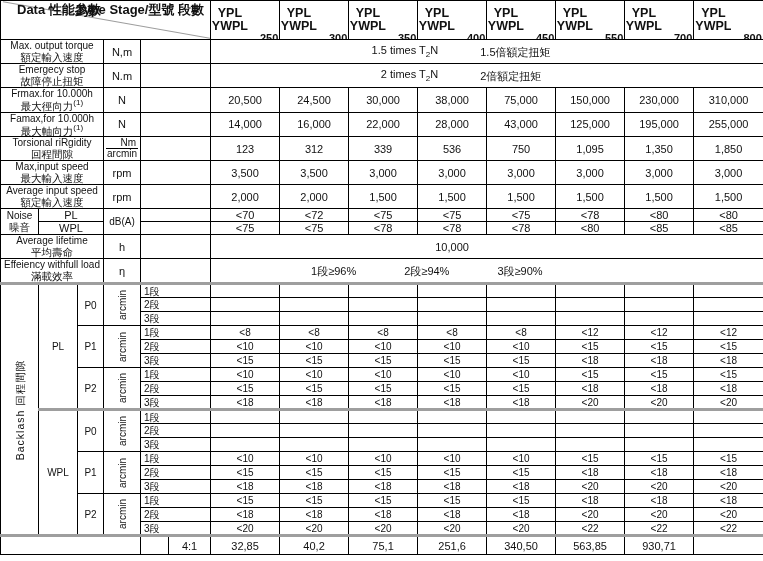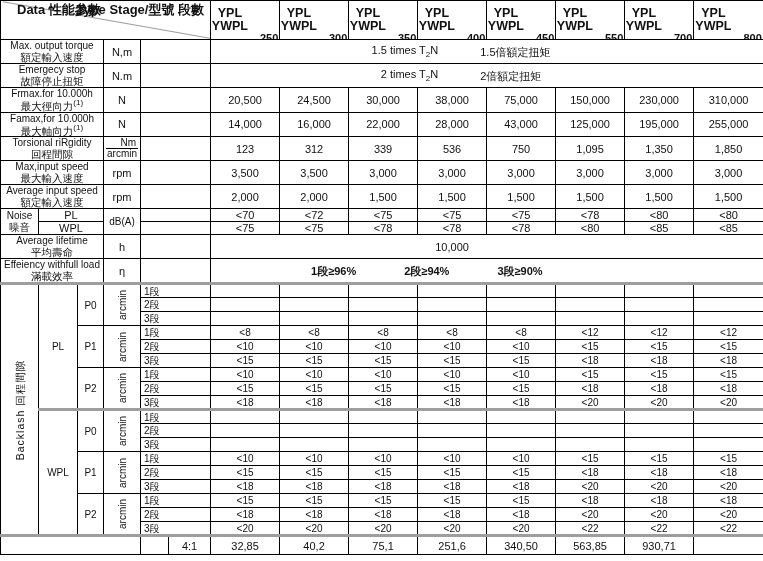--- a/index.html
+++ b/index.html
@@ -25,21 +25,21 @@
   .lbl .en{font-size:10px;line-height:11px;}
   .lbl .zh{font-size:10.5px;line-height:12px;}
   .sup{font-size:8px;vertical-align:super;line-height:8px;}
   .sub{font-size:8px;vertical-align:sub;line-height:8px;}
   
   .frac{display:inline-block;font-size:10px;line-height:10px;}
   .frac .num{display:block;border-bottom:1px solid #000;padding:0 2px;text-align:right;}
   .frac .den{display:block;padding:0 1px;}
   
   .tq{display:flex;justify-content:center;align-items:center;gap:42px;padding-right:52px;}
-  .eff{display:flex;align-items:center;gap:48px;padding-left:100px;font-size:11px;font-weight:bold;}
+  .eff{display:flex;align-items:center;gap:48px;padding-left:100px;font-size:11px;}
   .life{padding-right:70px;}
   
   .rel{position:relative;}
   .vtext{position:absolute;left:50%;top:50%;transform:translate(-50%,-50%) rotate(-90deg);
          white-space:nowrap;font-size:10.5px;letter-spacing:1px;}
   .vsmall{font-size:10px;letter-spacing:0;}
   
   .stg{text-align:left;padding-left:3px;font-size:10px;}
   .small{font-size:10px;line-height:10px;}
   .bl td{font-size:10px;line-height:11px;}

